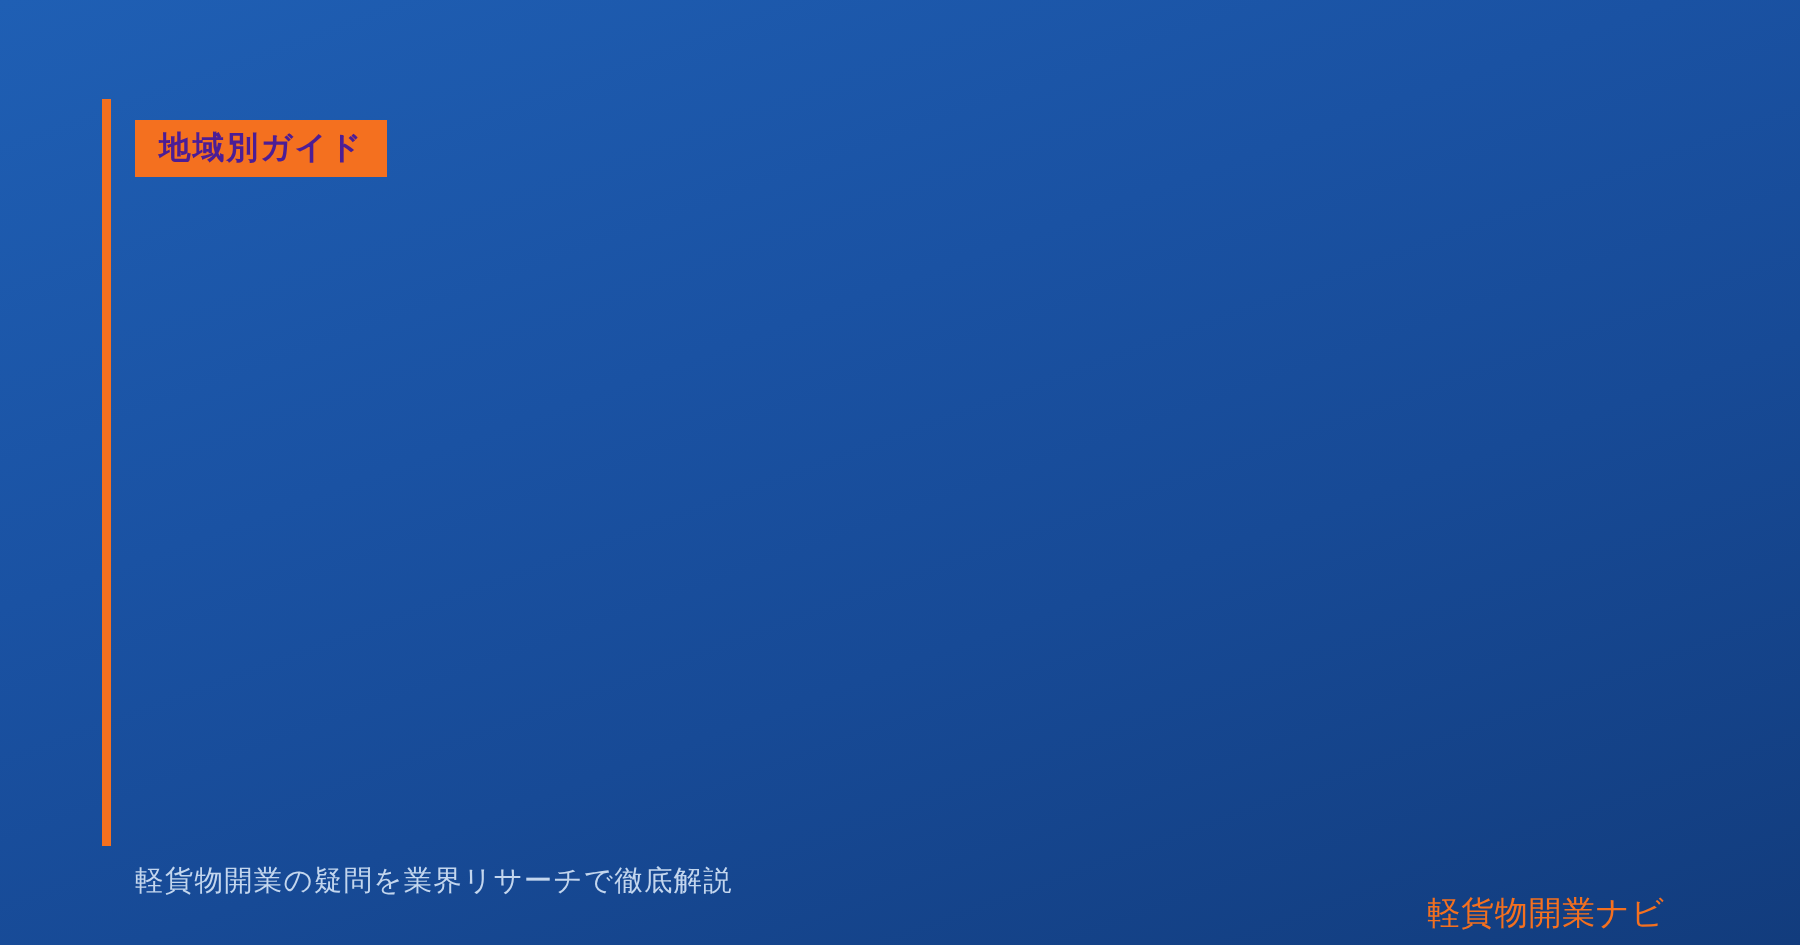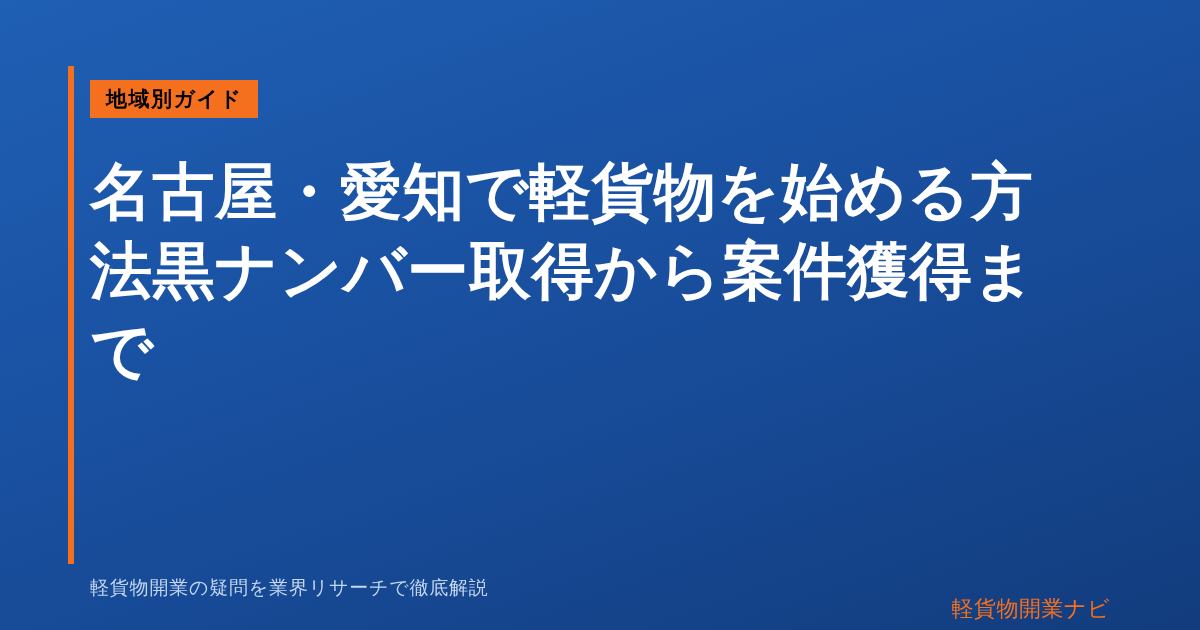--- a/index.html
+++ b/index.html
@@ -33,21 +33,21 @@
     left: 90px;
     top: 0;
     width: 1020px;
     height: 630px;
   }
   .badge {
     position: absolute;
     left: 0;
     top: 80px;
     background: #f4701f;
-    color: #000000;
+    color: #4c1d95;
     font-size: 21px;
     font-weight: bold;
     letter-spacing: 1.5px;
     padding: 8px 16px 9px 16px;
     line-height: 1;
     white-space: nowrap;
     text-align: right;
   }
   .title {
     position: absolute;
@@ -87,20 +87,19 @@
 <body>
 
 <div class="card">
 
   <div class="accent-bar"></div>
 
   <div class="content">
 
     <div class="badge">地域別ガイド</div>
 
-    <h1 class="title">名古屋・愛知で軽貨物を始める方法黒ナンバー取得から案件獲得まで</h1>
 
     <div class="subtitle">軽貨物開業の疑問を業界リサーチで徹底解説</div>
 
     <div class="brand">軽貨物開業ナビ</div>
 
   </div>
 </div>
 
 </body></html>

